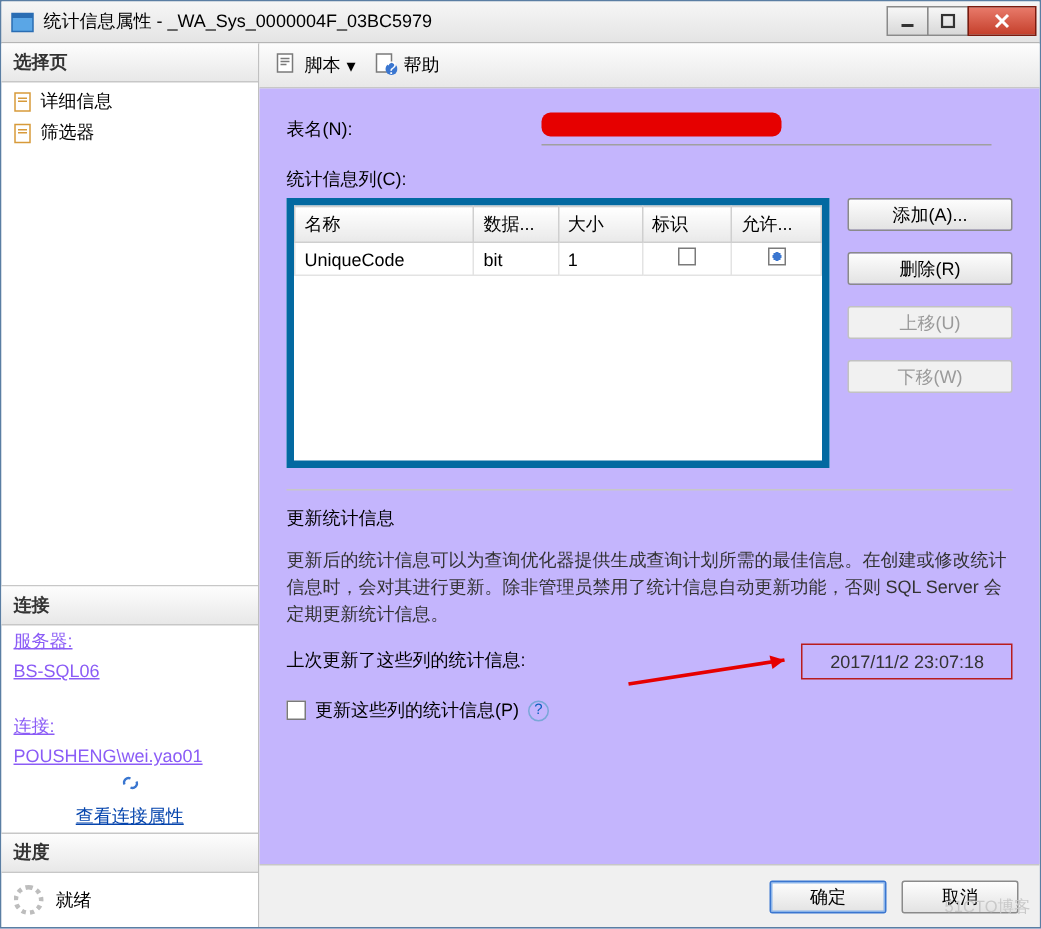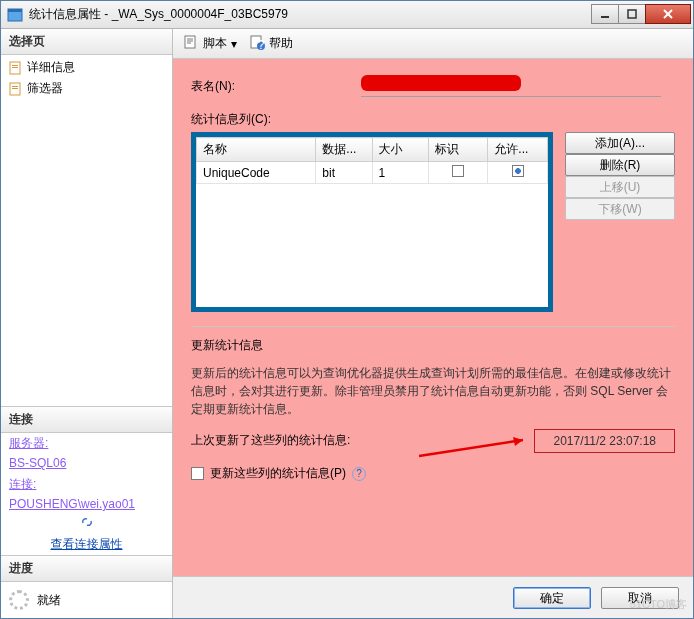--- a/index.html
+++ b/index.html
@@ -23,36 +23,36 @@
   .section { border-top: 1px solid #c7c7c7; }
   .section .panel-head { border-top: none; }
   .kv { padding: 2px 8px; color: #8b5cf6; text-decoration: underline; }
   .link { color: #0645ad; text-decoration: underline; cursor: pointer; }
   .link-row { padding: 2px 8px; display: flex; align-items: center; gap: 4px; flex-direction: column; }
   .progress { padding: 8px; display: flex; align-items: center; gap: 8px; }
   .spinner { width: 20px; height: 20px; border: 3px dotted #bdbdbd; border-radius: 50%; }
   .main { flex: 1; background: #f0f0f0; display: flex; flex-direction: column; }
   .toolbar { height: 30px; display: flex; align-items: center; gap: 12px; padding: 0 10px; border-bottom: 1px solid #c7c7c7; background: linear-gradient(#fdfdfd,#e8e8e8); }
   .tb-item { display: flex; align-items: center; gap: 4px; cursor: pointer; }
-  .content { flex: 1; padding: 16px 18px 0 18px; overflow: hidden; background: #fca5a5; }
+  .content { flex: 1; padding: 16px 18px 0 18px; overflow: hidden; background: #c4b5fd; }
   .form-row { display: flex; align-items: center; margin-bottom: 10px; }
   .form-label { width: 170px; }
   .form-value { flex: 1; }
   .underline { border-bottom: 1px solid #a0a0a0; padding-bottom: 2px; display: block; max-width: 300px; }
   .redacted { display:inline-block; width:160px; height:16px; background:#e60000; border-radius:6px; position:relative; }
   .redacted:after { content:""; position:absolute; left:30px; top:6px; width:100px; height:2px; background:#e60000; box-shadow:0 3px 0 #e60000; }
   .columns-row { display: flex; align-items: flex-start; gap: 12px; margin-bottom: 8px; }
   .grid-wrap { flex: 1; }
   .grid { border: 5px solid #0369a1; background: #fff; width: 100%; height: 180px; }
   .grid table { width: 100%; border-collapse: collapse; }
   .grid th { background: linear-gradient(#fff,#e9e9e9); border: 1px solid #cfcfcf; padding: 3px 6px; text-align: left; font-weight: normal; }
   .grid td { border: 1px solid #e3e3e3; padding: 3px 6px; }
   .grid .chk { width: 12px; height: 12px; border:1px solid #7a7a7a; display:inline-block; background:#fff; }
   .grid .chk.on { background: radial-gradient(#3a76d0 40%, #fff 42%); }
-  .btn-col { width: 110px; display:flex; flex-direction:column; gap:0; }
+  .btn-col { width: 110px; display:flex; flex-direction:column; gap:14px; }
   .btn { height: 22px; border: 1px solid #8a8a8a; background: linear-gradient(#fdfdfd,#e3e3e3); border-radius: 2px; text-align: center; line-height: 20px; cursor:pointer; }
   .btn.disabled { color: #9a9a9a; border-color: #c2c2c2; background: #f1f1f1; cursor: default; }
   .hr { border: none; border-top: 1px solid #c7c7c7; margin: 14px 0 10px; }
   .sect-title { margin-bottom: 10px; }
   .info-text { color: #333; line-height: 1.5; margin-bottom: 14px; }
   .update-row { display: flex; align-items: center; position: relative; margin-bottom: 16px; }
   .date-box { border: 1px solid #b91c1c; padding: 4px 18px; color: #333; position: absolute; right: 0; }
   .arrow { position:absolute; right: 140px; top: 2px; }
   .checkbox-row { display:flex; align-items:center; gap:6px; }
   .realchk { width: 13px; height:13px; border:1px solid #7a7a7a; background:#fff; display:inline-block; }
@@ -121,21 +121,21 @@
           <span>筛选器</span>
         </div>
       </div>
 
       <div class="spacer"></div>
 
       <div class="section">
         <div class="panel-head">连接</div>
         <div class="kv">服务器:</div>
         <div class="kv">BS-SQL06</div>
-        <div class="kv" style="margin-top:2px">连接:</div>
+        <div class="kv" style="margin-top:18px">连接:</div>
         <div class="kv">POUSHENG\wei.yao01</div>
         <div class="link-row">
           <span class="icon"><svg width="14" height="14">
                 <path d="M3 8 a3 3 0 0 1 4 -4 M11 6 a3 3 0 0 1 -4 4" stroke="#3a76d0" fill="none" stroke-width="1.5"></path>
               </svg></span>
           <span class="link">查看连接属性</span>
         </div>
       </div>
 
       <div class="section">

